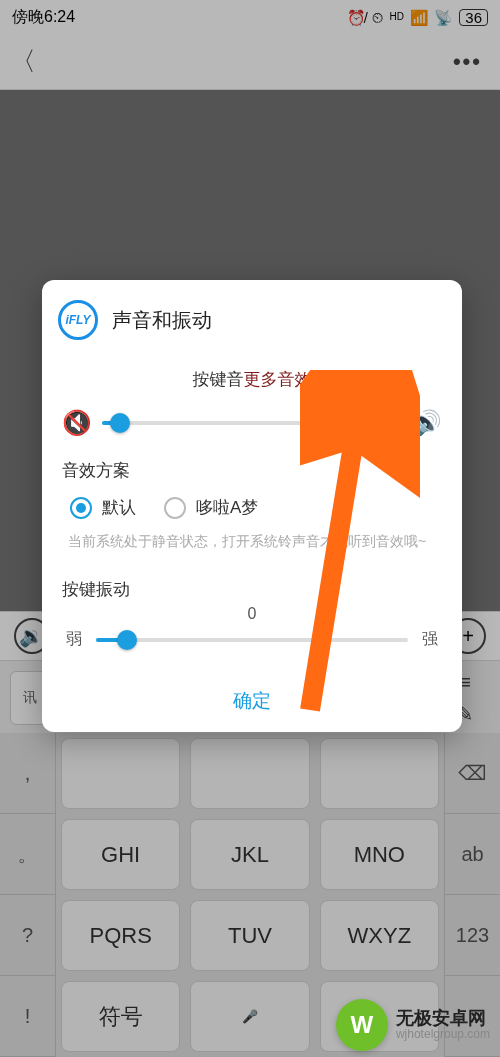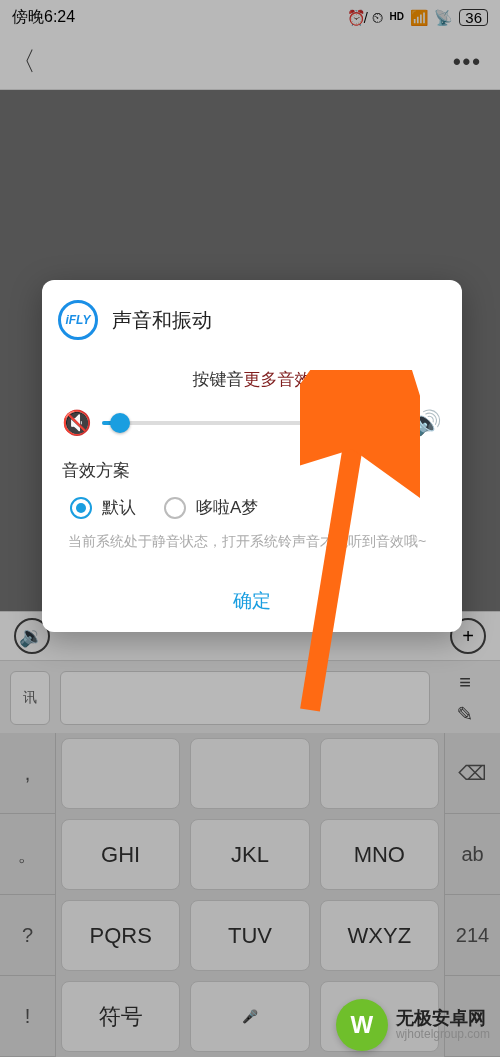--- a/index.html
+++ b/index.html
@@ -75,21 +75,21 @@
     .wm-url { font-size: 12px; color: #888; }
   </style>
 </head>
 <body>
 
 <div class="status-bar">
   <div class="status-left">傍晚6:24</div>
   <div class="status-right">
     <span>⏰̸</span>
     <span>⏲</span>
-    <span style="font-size:10px;font-weight:bold;">HD<br></span>
+    <span style="font-size:10px;">HD<br></span>
     <span>📶</span>
     <span>📡</span>
     <span class="battery-box">36</span>
   </div>
 </div>
 
 <div class="nav-bar">
   <div class="nav-back">〈</div>
   <div class="nav-more">•••</div>
 </div>
@@ -129,21 +129,21 @@
     <div class="key">WXYZ</div>
     <div class="key">符号</div>
     <div class="key">
         <span style="font-size:13px;color:#aaa;">🎤</span>
       </div>
     <div class="key"></div>
   </div>
   <div class="kb-right">
     <div class="cell">⌫</div>
     <div class="cell">ab</div>
-    <div class="cell">214</div>
+    <div class="cell">123</div>
     <div class="cell"></div>
   </div>
 </div>
 
 <div class="modal-overlay"></div>
 
 <div class="modal">
   <div class="modal-head">
     <div class="ifly-logo">iFLY</div>
     <div class="modal-title">声音和振动</div>
@@ -172,20 +172,32 @@
         <span>默认</span>
       </div>
       <div class="radio-item">
         <span class="radio"></span>
         <span>哆啦A梦</span>
       </div>
     </div>
     <div class="hint">当前系统处于静音状态，打开系统铃声音才能听到音效哦~</div>
   </div>
 
+  <div class="modal-section">
+    <div class="label">按键振动</div>
+    <div class="vib-scale">0</div>
+    <div class="vib-slider-row">
+      <span class="vib-end">弱</span>
+      <div class="slider">
+        <div class="fill" style="width:10%"></div>
+        <div class="thumb" style="left:10%"></div>
+      </div>
+      <span class="vib-end">强</span>
+    </div>
+  </div>
 
   <div class="modal-confirm">确定</div>
 </div>
 
 <svg class="arrow-overlay" width="120" height="360">
   <defs>
     <marker id="ah" markerWidth="12" markerHeight="12" refX="6" refY="6" orient="auto">
       <path d="M0,0 L12,6 L0,12 L3,6 Z" fill="#ff6a13"></path>
     </marker>
   </defs>

